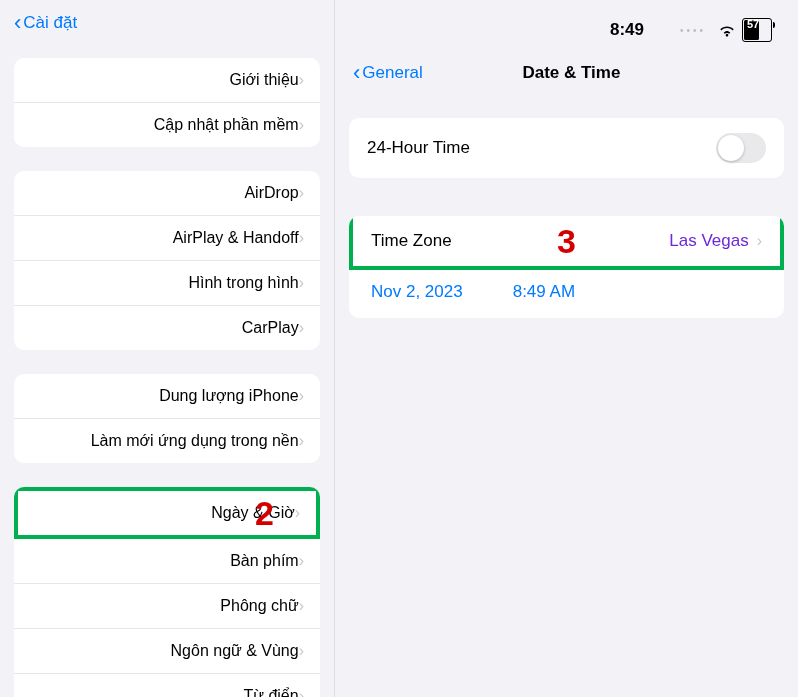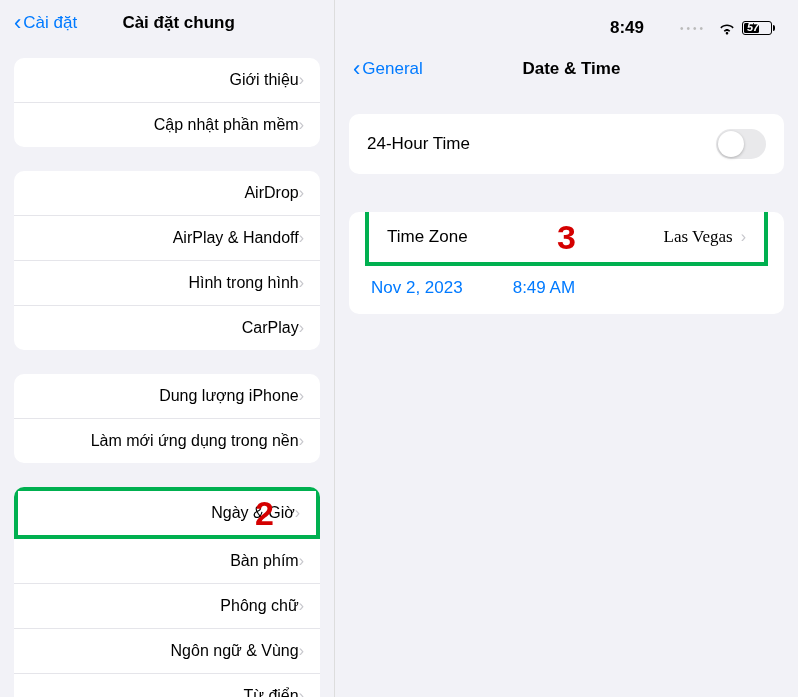--- a/index.html
+++ b/index.html
@@ -26,60 +26,59 @@
     .hl-num { position: absolute; font-size: 34px; font-weight: 700; color: #d40000; }
     .hl-2 { right: 42px; top: 50%; transform: translateY(-50%); }
     .hl-3 { left: 50%; top: 50%; transform: translate(-50%, -50%); }
     
     
     .status-bar { display: flex; align-items: center; justify-content: flex-end; padding: 18px 26px 10px 26px; gap: 36px; }
     .sb-time { font-size: 17px; font-weight: 700; margin-left: 20px; }
     .sb-icons { display: flex; align-items: center; gap: 6px; }
     .dots { color: #bbb; letter-spacing: 3px; font-size: 10px; margin-right: 6px; }
     .wifi svg, .battery-wrap svg { display: block; }
-    .battery-wrap { position: relative; width: 30px; height: 14px; border: 1.5px solid #000; border-radius: 3px; display: flex; align-items: center; font-style: italic; }
+    .battery-wrap { position: relative; width: 30px; height: 24px; border: 1.5px solid #000; border-radius: 3px; display: flex; align-items: center; }
     .battery-cap { position: absolute; right: -4px; top: 3px; width: 2.5px; height: 6px; background: #000; border-radius: 0 2px 2px 0; }
     .battery-fill { position: absolute; left: 1px; top: 1px; bottom: 1px; width: 55%; background: #000; border-radius: 1.5px; }
     .battery-text { position: absolute; left: 4px; top: -1px; font-size: 11px; font-weight: 700; color: #fff; }
     
     
     .right-header { display: flex; align-items: center; padding: 8px 18px 18px 18px; }
     .right-back { color: #007aff; font-size: 17px; display: flex; align-items: center; cursor: pointer; }
     .right-title { flex: 1; text-align: center; font-size: 17px; font-weight: 600; margin-left: -60px; }
     
     
     .right-group { margin: 14px 14px 24px 14px; background: #fff; border-radius: 10px; overflow: hidden; }
     .right-row { display: flex; align-items: center; padding: 15px 18px; border-bottom: 1px solid #e5e5ea; font-size: 17px; position: relative; }
     .right-row:last-child { border-bottom: none; }
     .right-row .lbl { flex: 1; color: #000; }
-    .right-row .val { color: #000000; margin-right: 8px; font-family: Liberation Serif, serif; }
+    .right-row .val { color: #6d28d9; margin-right: 8px; }
     
     
     .toggle { width: 50px; height: 30px; background: #e9e9eb; border-radius: 15px; position: relative; cursor: pointer; }
     .toggle-knob { position: absolute; top: 2px; left: 2px; width: 26px; height: 26px; background: #fff; border-radius: 50%; box-shadow: 0 1px 3px rgba(0,0,0,0.25); }
     
     
     .date-row { display: flex; justify-content: flex-start; gap: 50px; padding: 16px 22px; font-size: 17px; color: #007aff; }
     
-    .tz-row-wrap { border: 4px solid #00b050; margin: -4px 16px; }
+    .tz-row-wrap { border: 4px solid #00b050; margin: -4px 0; }
     
     .left-scroll { overflow-y: auto; flex: 1; }
     .left-scroll::-webkit-scrollbar { width: 6px; }
     .left-scroll::-webkit-scrollbar-thumb { background: #c0c0c0; border-radius: 3px; }
   </style>
 </head>
 <body>
 
 <div class="left-pane">
   <div class="left-header">
     <div class="back-link">
       <span class="back-chev">‹</span>
       <span>Cài đặt</span>
     </div>
-    <div class="left-title">Cài đặt chung</div>
   </div>
 
   <div class="left-scroll">
 
     <div class="group">
       <div class="row">
         <span class="row-label">Giới thiệu</span>
         <span class="chev">›</span>
       </div>
       <div class="row">

